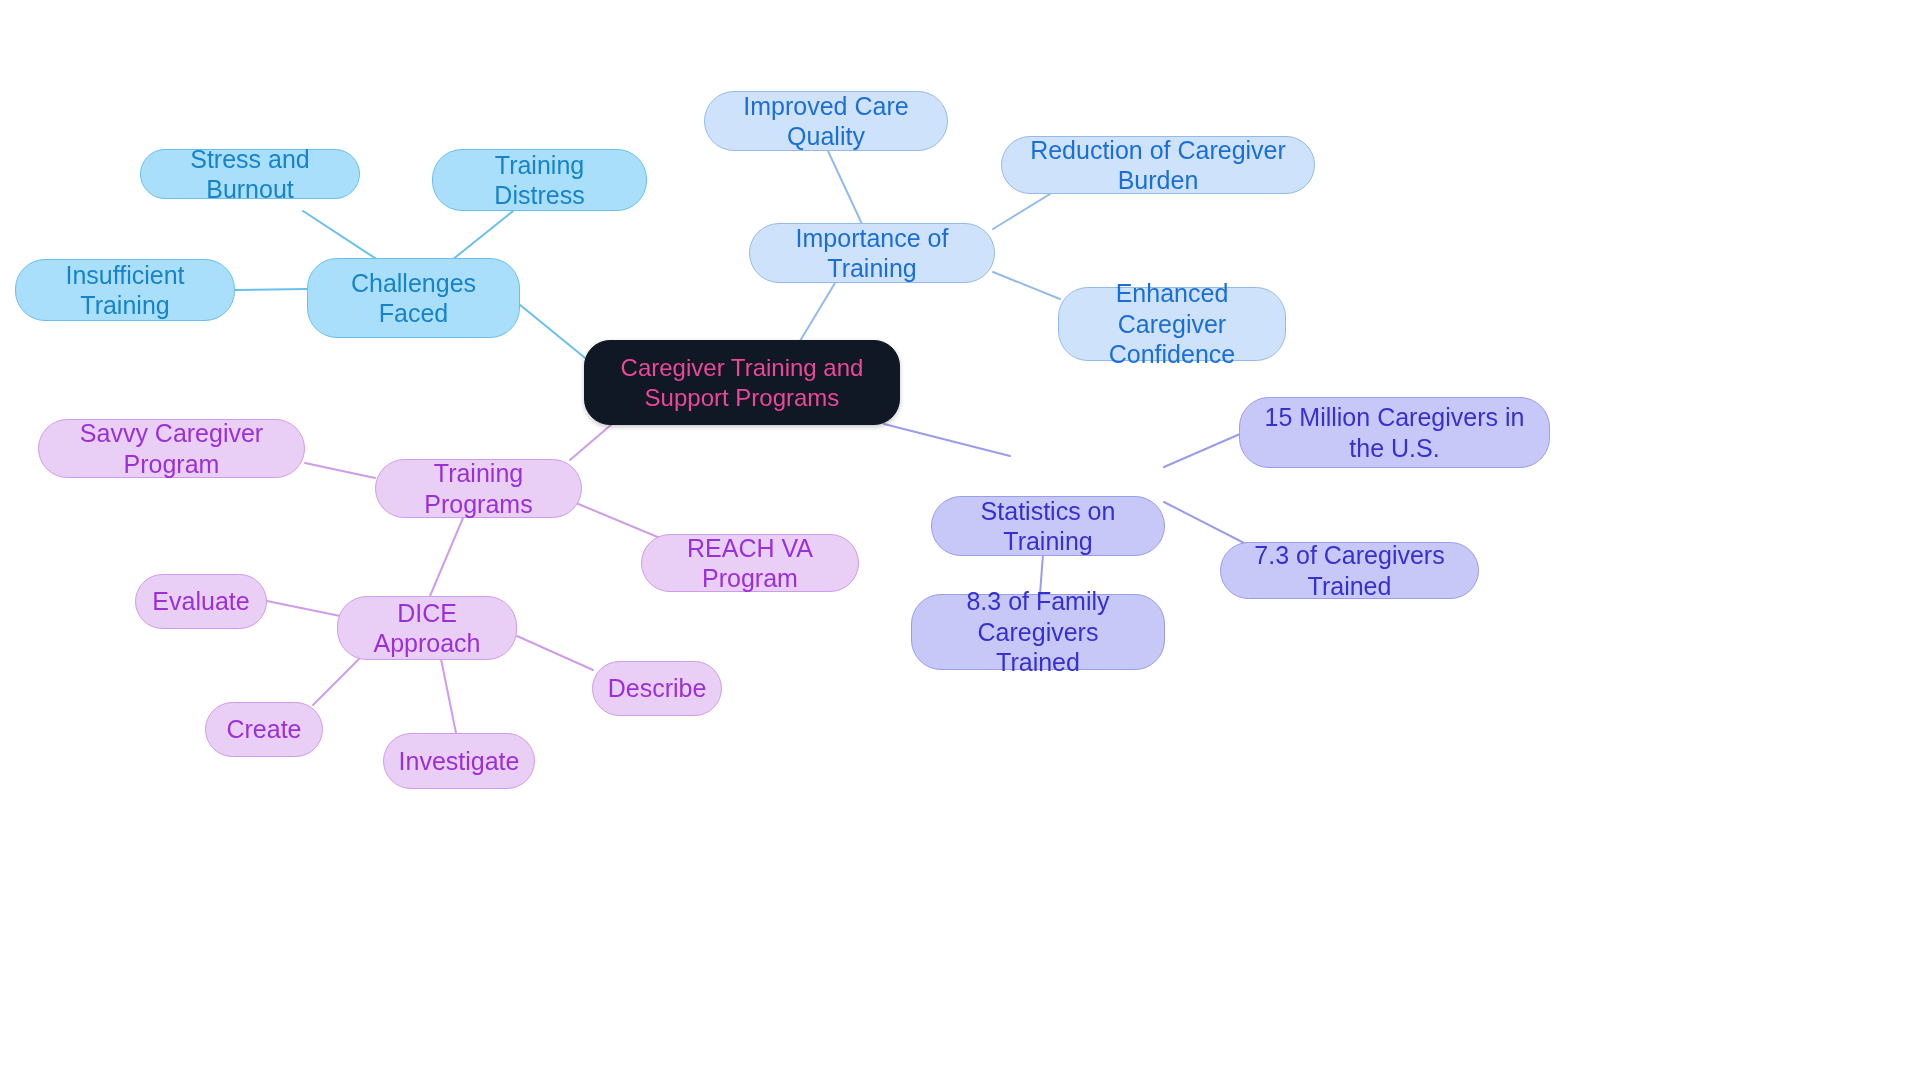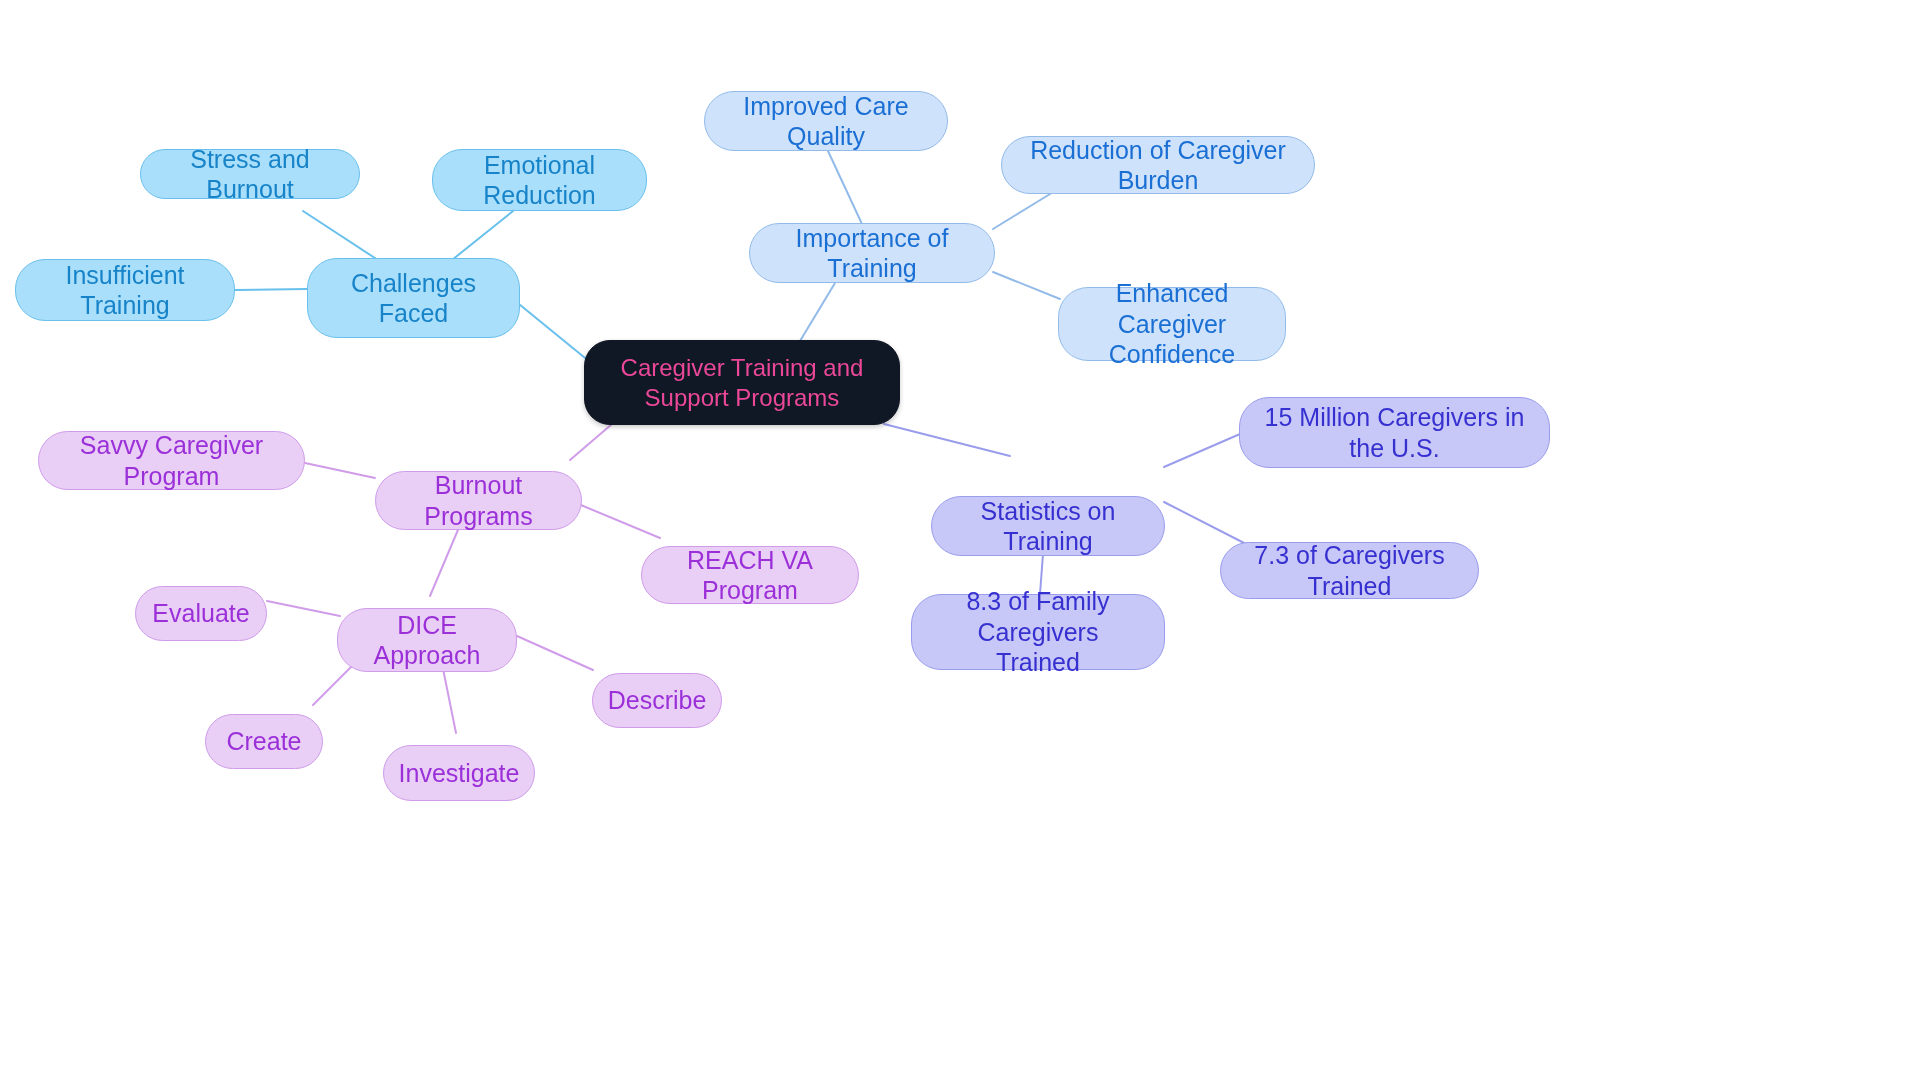--- a/index.html
+++ b/index.html
@@ -64,21 +64,20 @@
     background: #c7c8f8;
     border-color: #9a9cec;
     color: #3730d0;
     font-size: 25px;
   }
   .node.pink {
     background: #e9cef6;
     border-color: #d09ce9;
     color: #9b30d9;
     font-size: 25px;
-    margin-top: 12px;
   }
 </style>
 </head>
 <body>
 
 <div id="canvas">
   <svg id="edges" viewBox="0 0 1920 1083" xmlns="http://www.w3.org/2000/svg">
       <line x1="590" y1="362" x2="514" y2="300" stroke="#69c0ed" stroke-width="2" stroke-linecap="round"></line>
       <line x1="307" y1="289" x2="235" y2="290" stroke="#69c0ed" stroke-width="2" stroke-linecap="round"></line>
       <line x1="381" y1="262" x2="303" y2="211" stroke="#69c0ed" stroke-width="2" stroke-linecap="round"></line>
@@ -98,32 +97,32 @@
       <line x1="340" y1="616" x2="267" y2="601" stroke="#d09ce9" stroke-width="2" stroke-linecap="round"></line>
       <line x1="366" y1="652" x2="313" y2="705" stroke="#d09ce9" stroke-width="2" stroke-linecap="round"></line>
       <line x1="440" y1="654" x2="456" y2="733" stroke="#d09ce9" stroke-width="2" stroke-linecap="round"></line>
       <line x1="517" y1="636" x2="593" y2="670" stroke="#d09ce9" stroke-width="2" stroke-linecap="round"></line>
     </svg>
   <div id="nodes">
       <div class="node root" style="left: 584px; top: 340px; width: 316px; height: 85px;"><span>Caregiver Training and Support Programs</span></div>
       <div class="node sky" style="left: 307px; top: 258px; width: 213px; height: 80px;"><span>Challenges Faced</span></div>
       <div class="node sky" style="left: 15px; top: 259px; width: 220px; height: 62px;"><span>Insufficient Training</span></div>
       <div class="node sky" style="left: 140px; top: 149px; width: 220px; height: 50px;"><span>Stress and Burnout</span></div>
-      <div class="node sky" style="left: 432px; top: 149px; width: 215px; height: 62px;"><span>Emotional Reduction</span></div>
+      <div class="node sky" style="left: 432px; top: 149px; width: 215px; height: 62px;"><span>Training Distress</span></div>
       <div class="node paleblue" style="left: 749px; top: 223px; width: 246px; height: 60px;"><span>Importance of Training</span></div>
       <div class="node paleblue" style="left: 704px; top: 91px; width: 244px; height: 60px;"><span>Improved Care Quality</span></div>
       <div class="node paleblue" style="left: 1001px; top: 136px; width: 314px; height: 58px;"><span>Reduction of Caregiver Burden</span></div>
       <div class="node paleblue" style="left: 1058px; top: 287px; width: 228px; height: 74px;"><span>Enhanced Caregiver
 Confidence</span></div>
       <div class="node periwinkle" style="left: 931px; top: 454px; width: 234px; height: 60px; margin-top: 42px;"><span>Statistics on Training</span></div>
       <div class="node periwinkle" style="left: 1239px; top: 397px; width: 311px; height: 71px;"><span>15 Million Caregivers in the U.S.</span></div>
       <div class="node periwinkle" style="left: 1220px; top: 542px; width: 259px; height: 57px;"><span>7.3 of Caregivers Trained</span></div>
       <div class="node periwinkle" style="left: 911px; top: 594px; width: 254px; height: 76px;"><span>8.3 of Family Caregivers
 Trained</span></div>
-      <div class="node pink" style="left: 375px; top: 459px; width: 207px; height: 59px;"><span>Burnout Programs</span></div>
+      <div class="node pink" style="left: 375px; top: 459px; width: 207px; height: 59px;"><span>Training Programs</span></div>
       <div class="node pink" style="left: 38px; top: 419px; width: 267px; height: 59px;"><span>Savvy Caregiver Program</span></div>
       <div class="node pink" style="left: 641px; top: 534px; width: 218px; height: 58px;"><span>REACH VA Program</span></div>
       <div class="node pink" style="left: 337px; top: 596px; width: 180px; height: 64px;"><span>DICE Approach</span></div>
       <div class="node pink" style="left: 135px; top: 574px; width: 132px; height: 55px;"><span>Evaluate</span></div>
       <div class="node pink" style="left: 205px; top: 702px; width: 118px; height: 55px;"><span>Create</span></div>
       <div class="node pink" style="left: 383px; top: 733px; width: 152px; height: 56px;"><span>Investigate</span></div>
       <div class="node pink" style="left: 592px; top: 661px; width: 130px; height: 55px;"><span>Describe</span></div>
     </div>
 </div>
 

